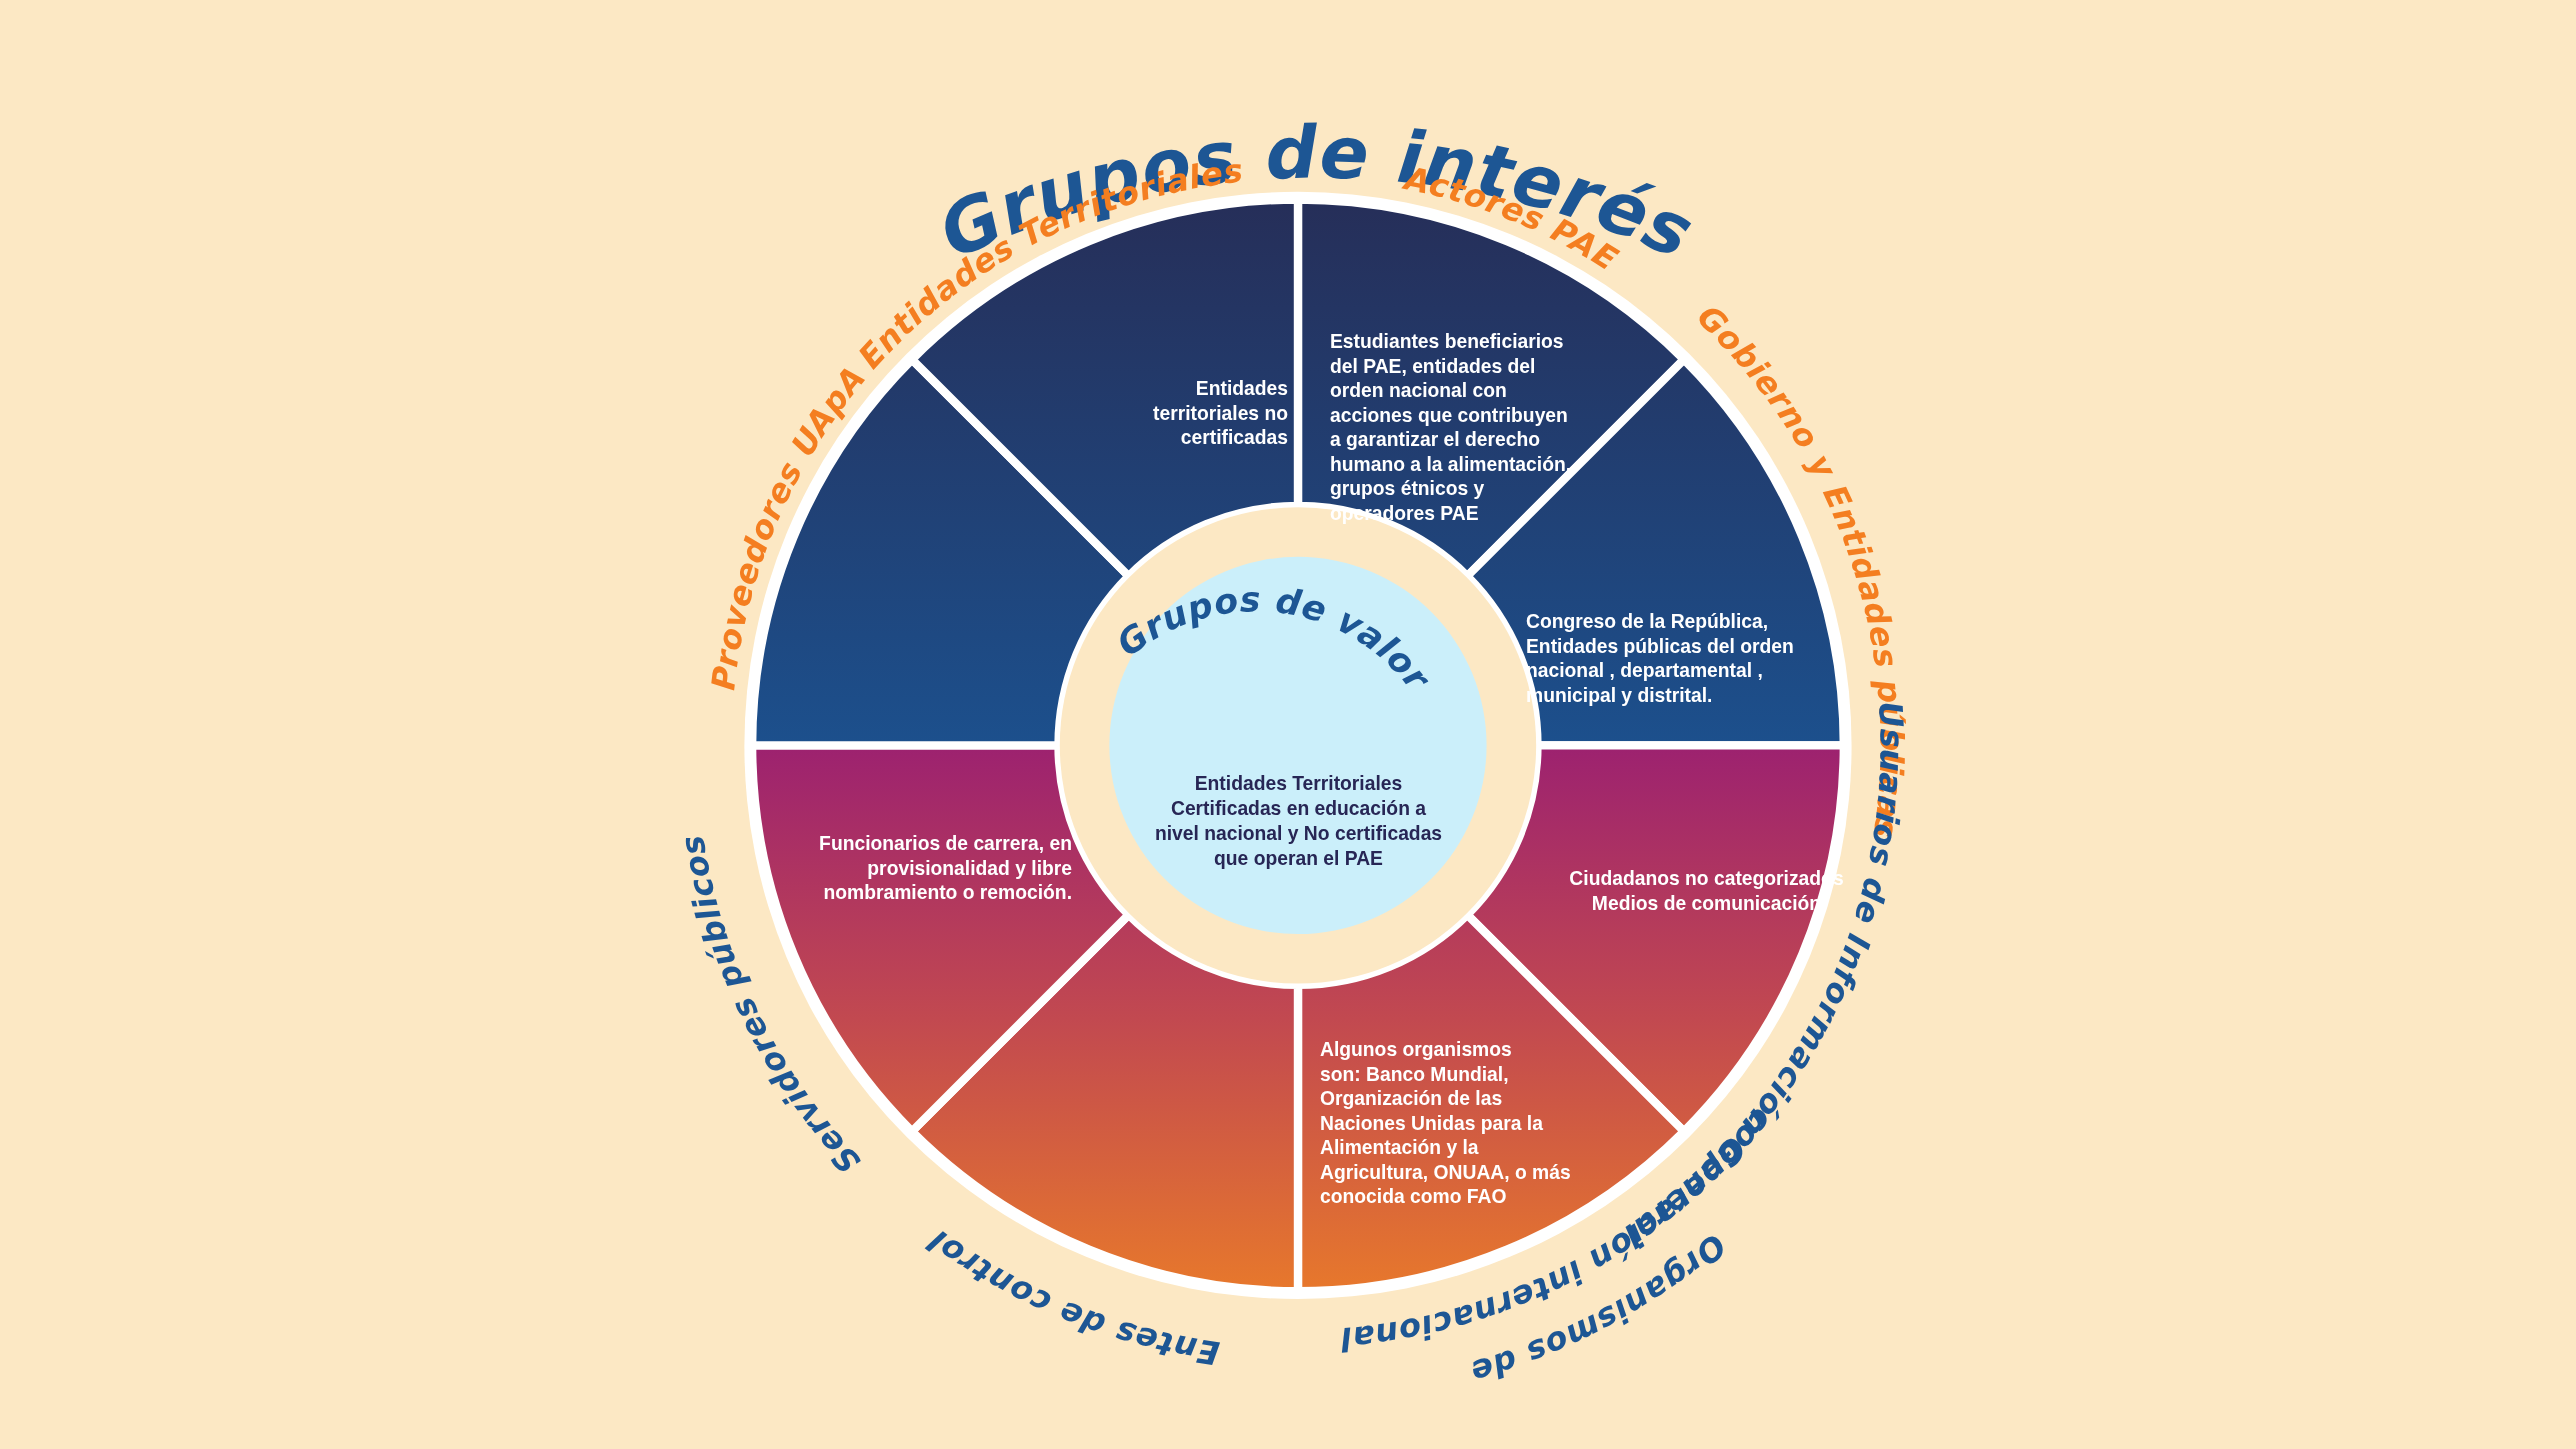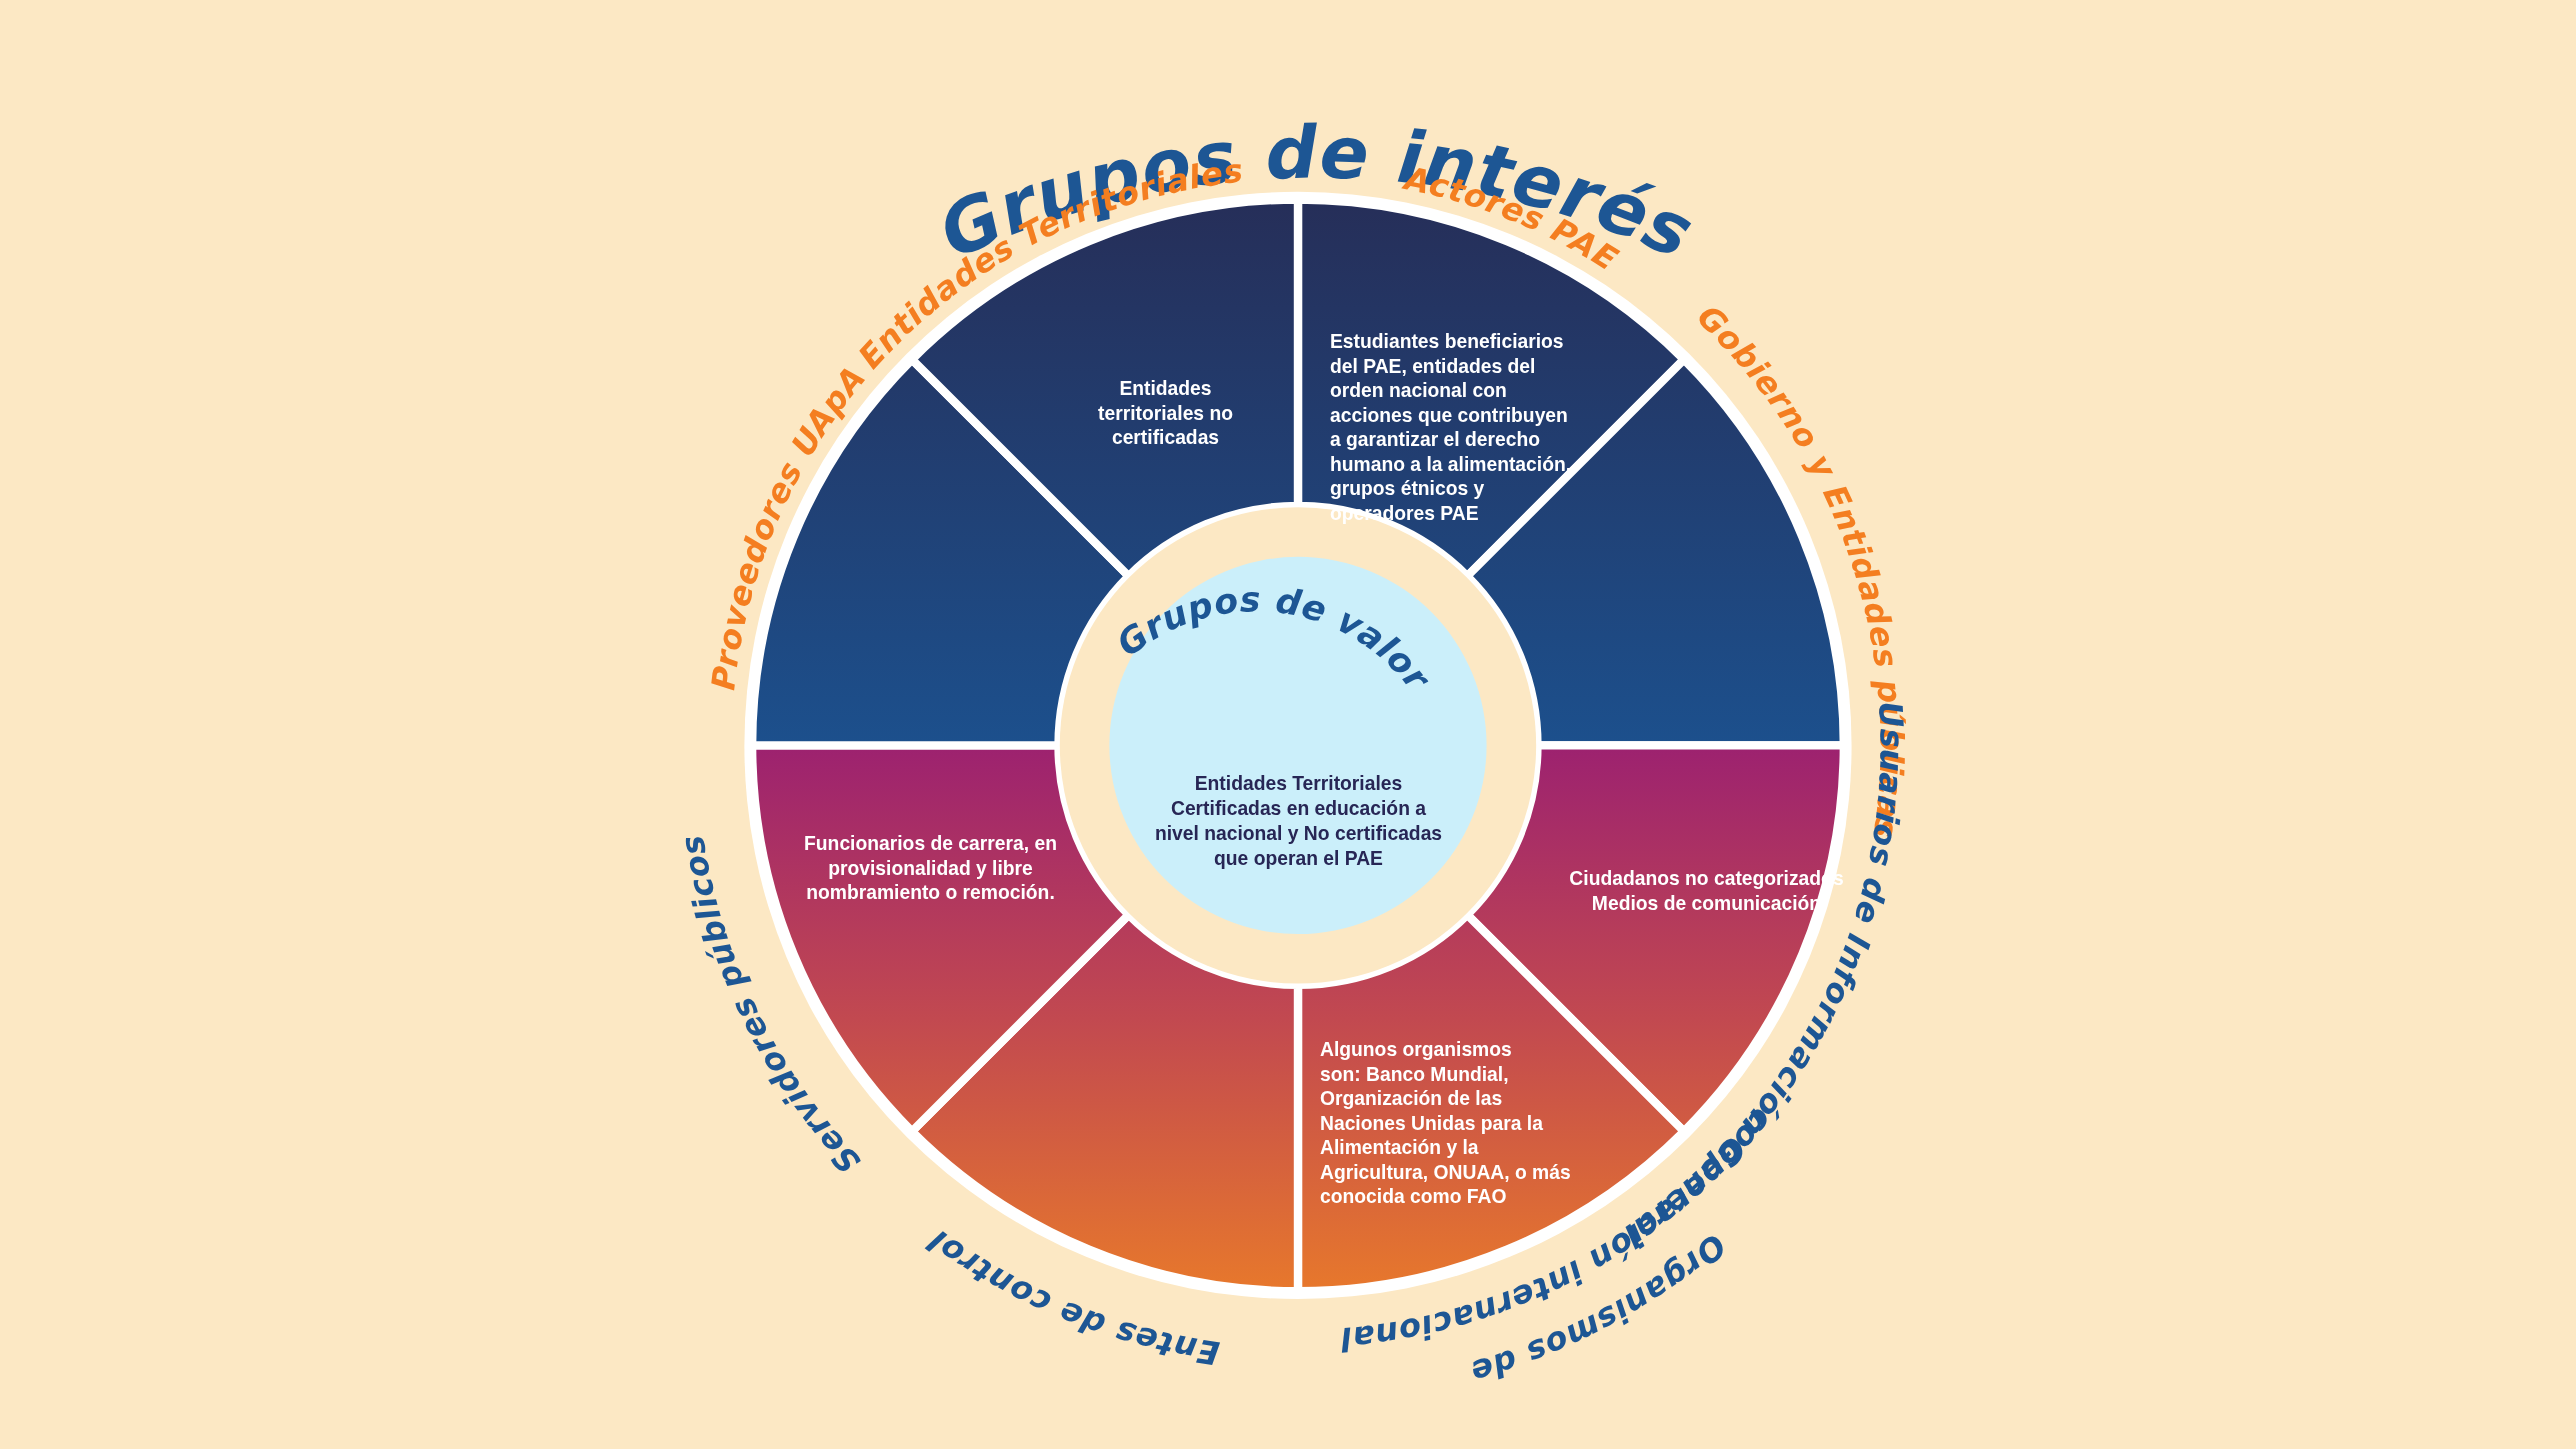--- a/index.html
+++ b/index.html
@@ -5,21 +5,21 @@
   html,body{margin:0;padding:0;}
   body{font-family:"Liberation Sans",sans-serif;}
   #canvas{position:relative;width:2576px;height:1449px;background:#FCE8C4;overflow:hidden;}
   svg{position:absolute;left:0;top:0;}
   .curved-label{font-family:"DejaVu Sans",sans-serif;font-weight:bold;font-style:italic;font-size:50px;letter-spacing:1px;}
   .lbl-orange{fill:#F47E20;}
   .lbl-blue{fill:#1D5694;}
   .main-title{font-family:"DejaVu Sans",sans-serif;font-weight:bold;font-style:italic;font-size:112px;fill:#1D5694;letter-spacing:2px;}
   .valor-title{font-family:"DejaVu Sans",sans-serif;font-weight:bold;font-style:italic;font-size:54px;fill:#1D5694;letter-spacing:1px;}
   .seg-body{position:absolute;white-space:pre-line;color:#FFFFFF;font-weight:bold;font-size:19.3px;line-height:1.27;font-family:"Liberation Sans",sans-serif;}
-  .align-r{text-align:center;}
+  .align-r{text-align:right;}
   .align-l{text-align:left;margin-top:40px;}
   .center-body{position:absolute;left:1073px;top:771px;width:451px;text-align:center;white-space:pre-line;
     color:#272655;font-weight:bold;font-size:19.3px;line-height:1.3;font-family:"Liberation Sans",sans-serif;}
 </style>
 </head>
 <body>
 
 <div id="canvas">
 
   <svg width="2576" height="1449" viewBox="0 0 4001 2251">
@@ -106,20 +106,24 @@
 
   <div class="seg-body align-l" style="left:1330px;top:290px;width:270px;">Estudiantes beneficiarios
 del PAE, entidades del
 orden nacional con
 acciones que contribuyen
 a garantizar el derecho
 humano a la alimentación,
 grupos étnicos y
 operadores PAE</div>
 
+  <div class="seg-body align-l" style="left:1526px;top:570px;width:303px;">Congreso de la República,
+Entidades públicas del orden
+nacional , departamental ,
+municipal y distrital.</div>
 
   <div class="seg-body align-l" style="left:1539px;top:827px;width:335px;text-align:center;">Ciudadanos no categorizados
 Medios de comunicación</div>
 
   <div class="seg-body align-l" style="left:1320px;top:998px;width:277px;">Algunos organismos
 son: Banco Mundial,
 Organización de las
 Naciones Unidas para la
 Alimentación y la
 Agricultura, ONUAA, o más

